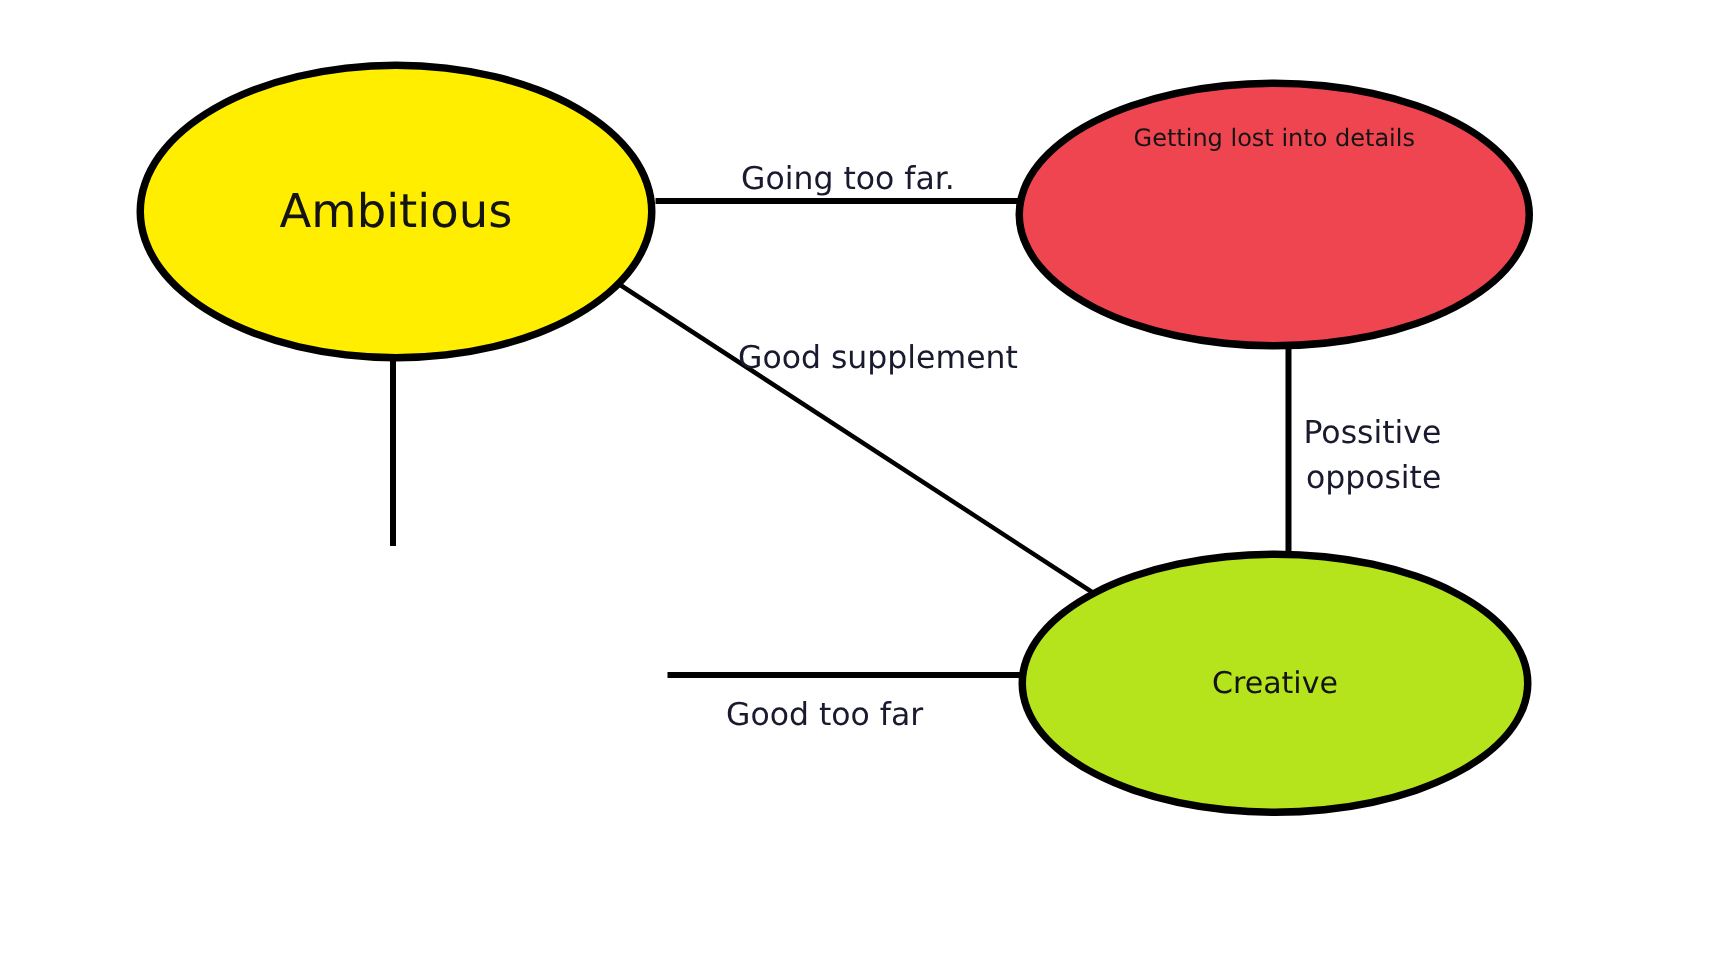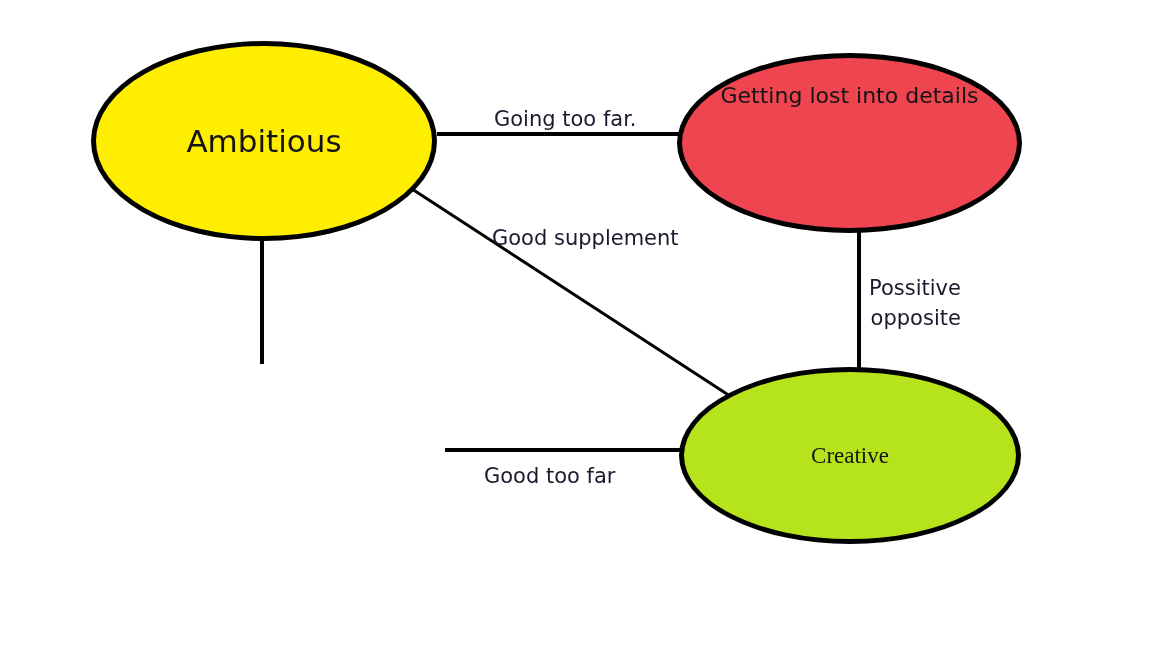--- a/index.html
+++ b/index.html
@@ -46,33 +46,33 @@
     left: 91px;  top: 41px;  width: 346px; height: 200px;
     background: #FFEE00;
   }
   #node-ambitious .node-label { font-size: 31px; }
 
   #node-details {
     left: 677px; top: 53px;  width: 345px; height: 180px;
     background: #EE4550;
     align-items: flex-start;
   }
-  #node-details .node-label { font-size: 22px; padding-top: 25px; }
+  #node-details .node-label { font-size: 16px; padding-top: 25px; }
 
   #node-bigger {
     left: 100px; top: 362px; width: 348px; height: 180px;
     background: #FB7F23;
   }
   #node-bigger .node-label { font-size: 25px; }
 
   #node-creative {
     left: 679px; top: 367px; width: 342px; height: 177px;
     background: #B5E41C;
   }
-  #node-creative .node-label { font-size: 23px; font-family: Liberation Serif, serif; }
+  #node-creative .node-label { font-size: 20px; }
 
   .edge-label {
     position: absolute;
     font-size: 21px;
     color: #1a1a2e;
     line-height: 1.45;
     white-space: pre-line;
   }
   #label-going-too-far-top  { left: 494px; top: 104px; }
   #label-good-supplement    { left: 492px; top: 223px; }

